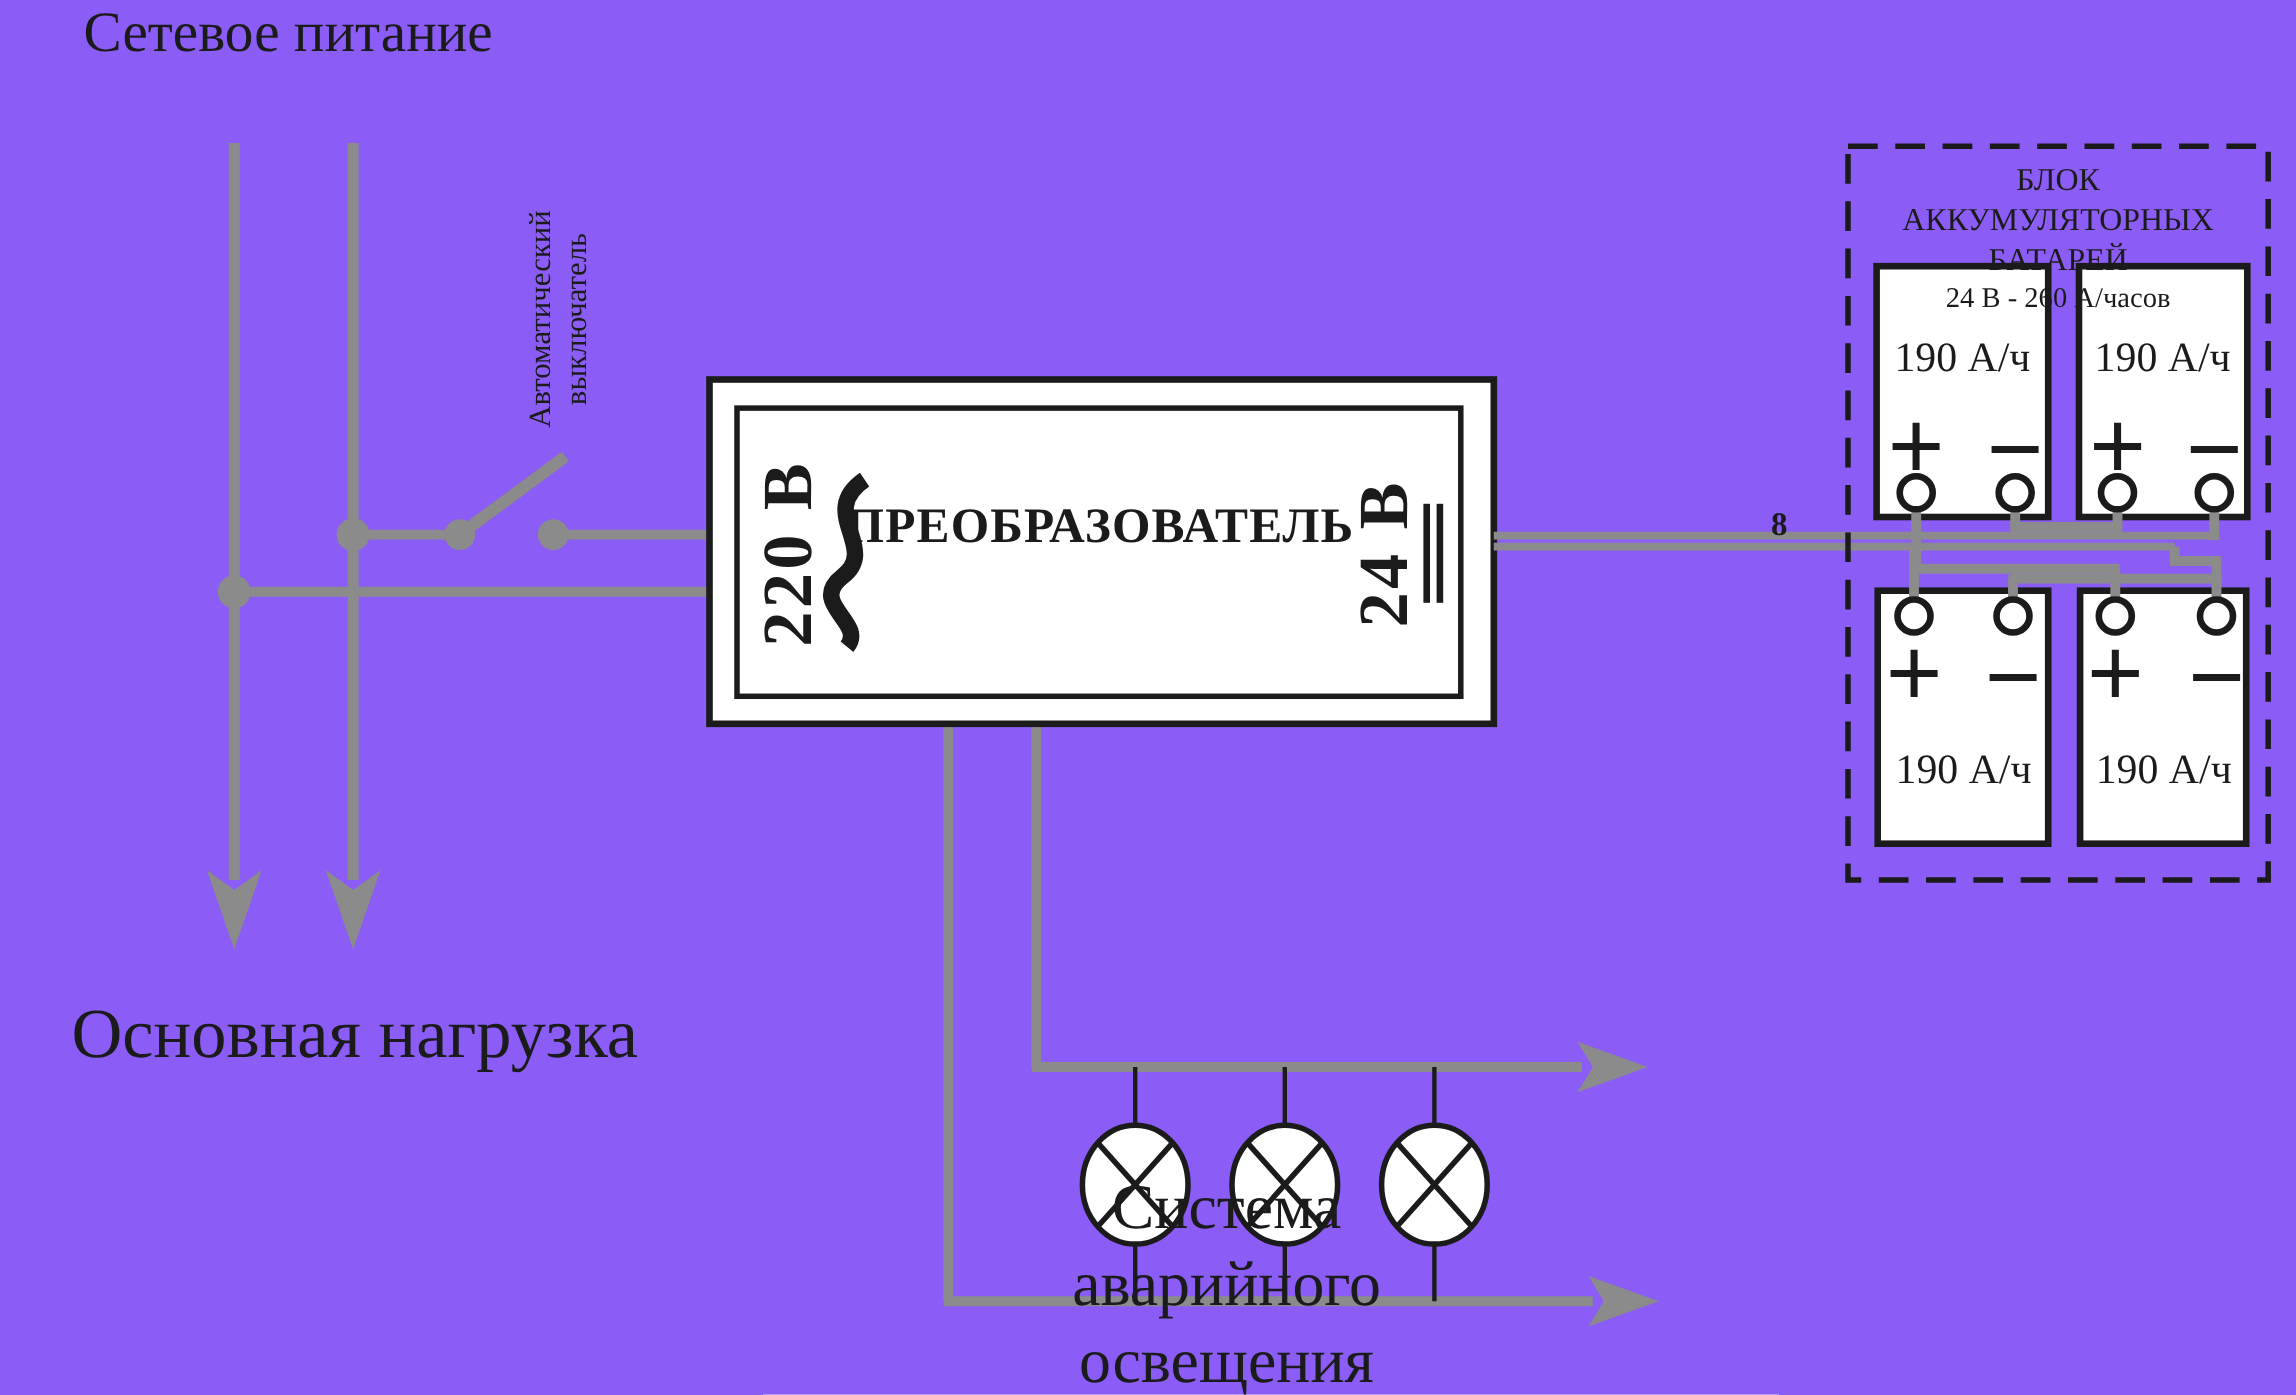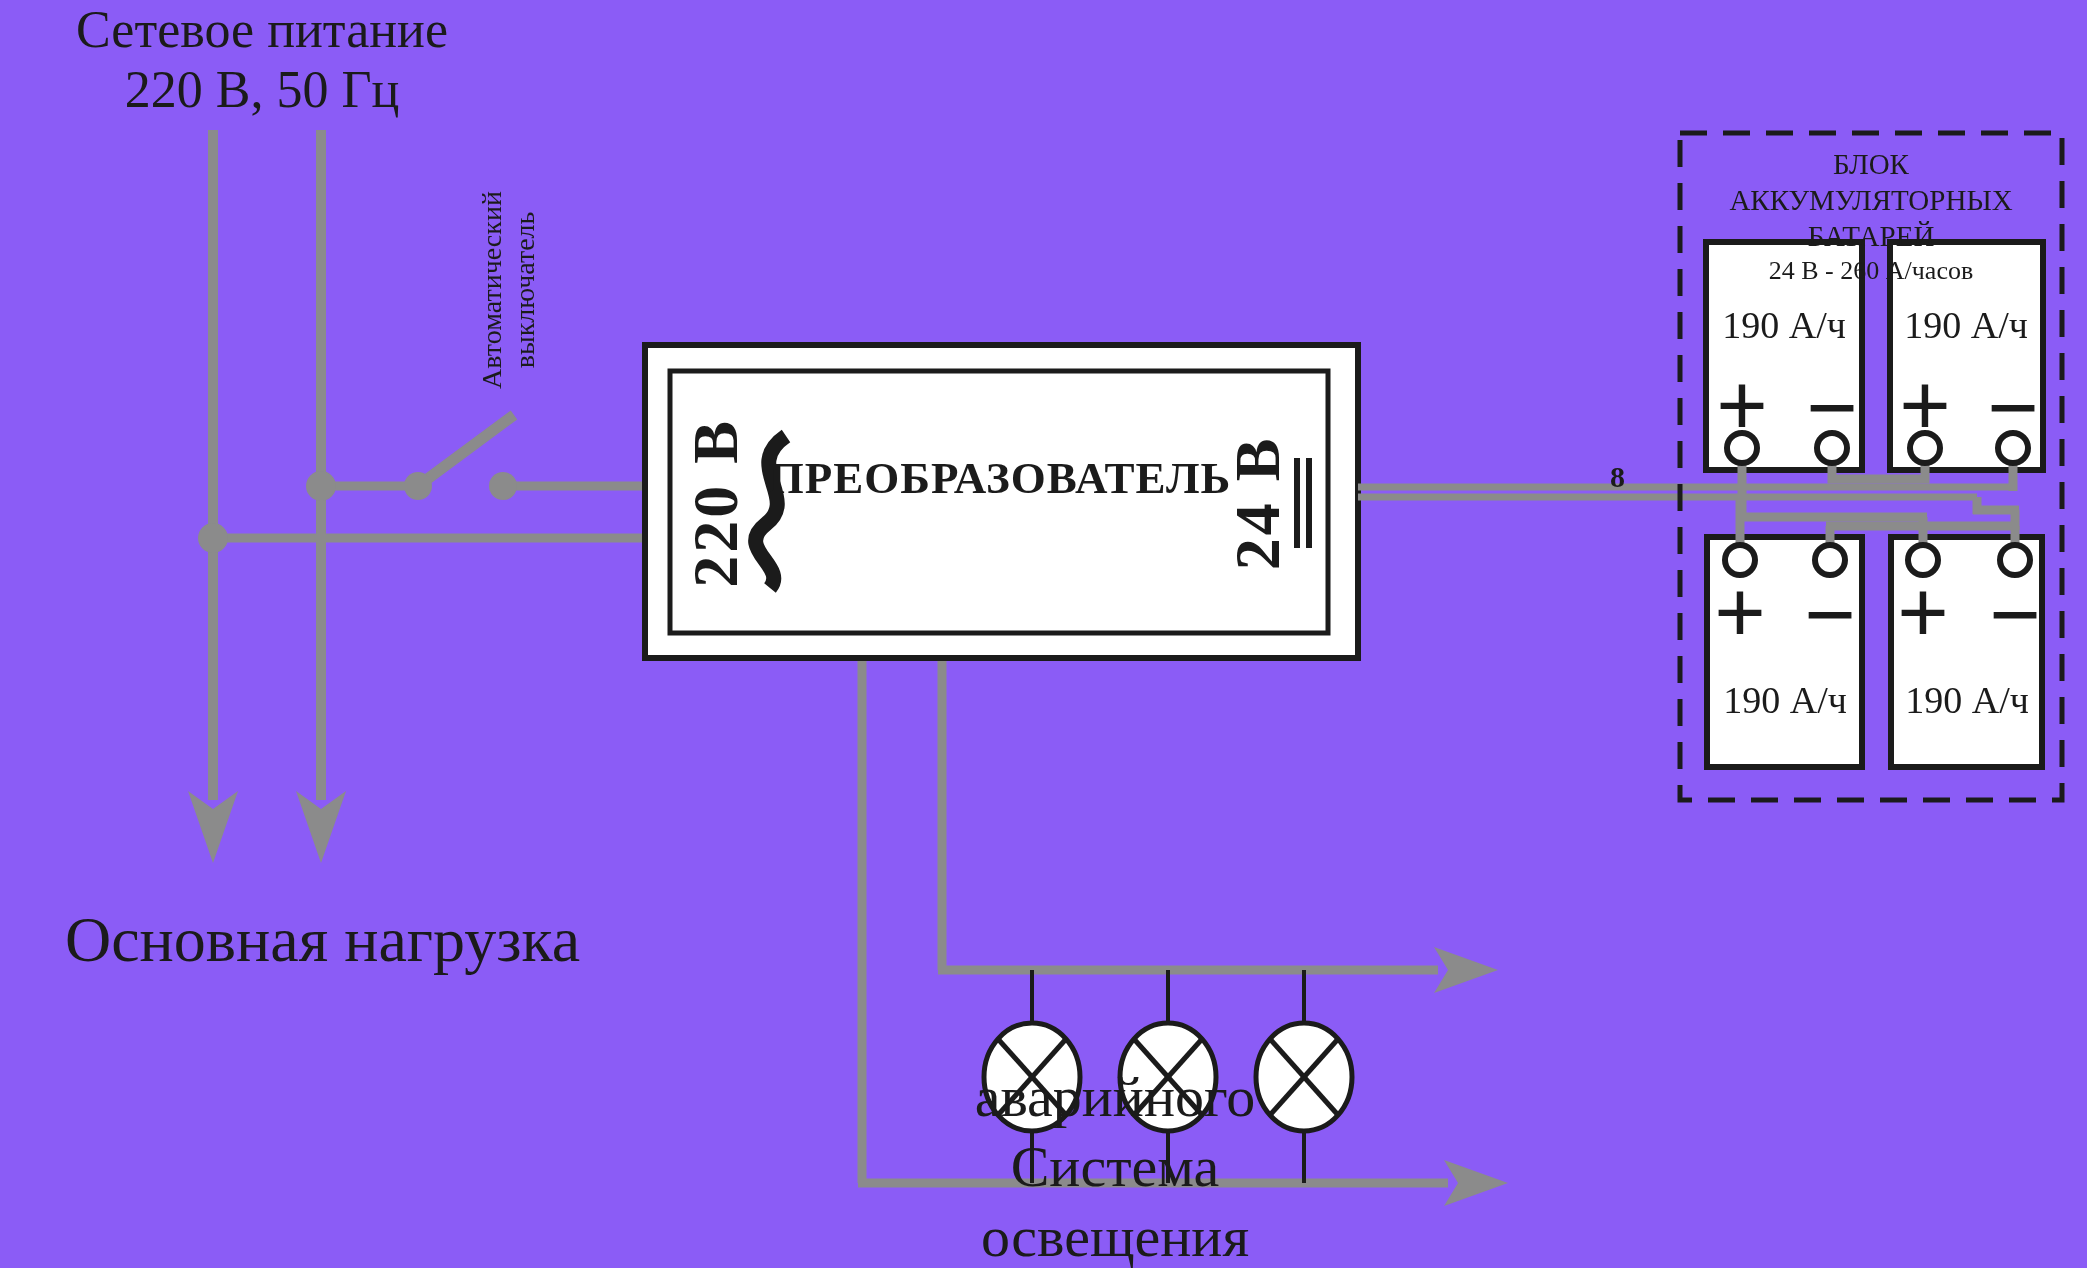--- a/index.html
+++ b/index.html
@@ -116,21 +116,20 @@
       <circle cx="2013" cy="448" r="15"></circle>
       <circle cx="1740" cy="560" r="15"></circle>
       <circle cx="1830" cy="560" r="15"></circle>
       <circle cx="1923" cy="560" r="15"></circle>
       <circle cx="2015" cy="560" r="15"></circle>
     </g>
   </svg>
 
   <div class="lbl mains">
     <div>Сетевое питание</div>
-    <div>220 В, 50 Гц</div>
   </div>
 
   <div class="lbl mainload">Основная нагрузка</div>
 
   <div class="lbl rot breaker">
     <div>Автоматический</div>
     <div>выключатель</div>
   </div>
 
   <div class="lbl rot conv-in">220 В</div>
@@ -154,19 +153,19 @@
   <div class="pol" style="left:1832px;top:408px;">−</div>
   <div class="pol" style="left:1925px;top:405px;">+</div>
   <div class="pol" style="left:2013px;top:408px;">−</div>
 
   <div class="pol" style="left:1740px;top:612px;">+</div>
   <div class="pol" style="left:1830px;top:615px;">−</div>
   <div class="pol" style="left:1923px;top:612px;">+</div>
   <div class="pol" style="left:2015px;top:615px;">−</div>
 
   <div class="lbl emerg">
+    <div>Система</div>
     <div>аварийного</div>
-    <div>Система</div>
     <div>освещения</div>
   </div>
 
 
 </div>
 
 </body></html>

